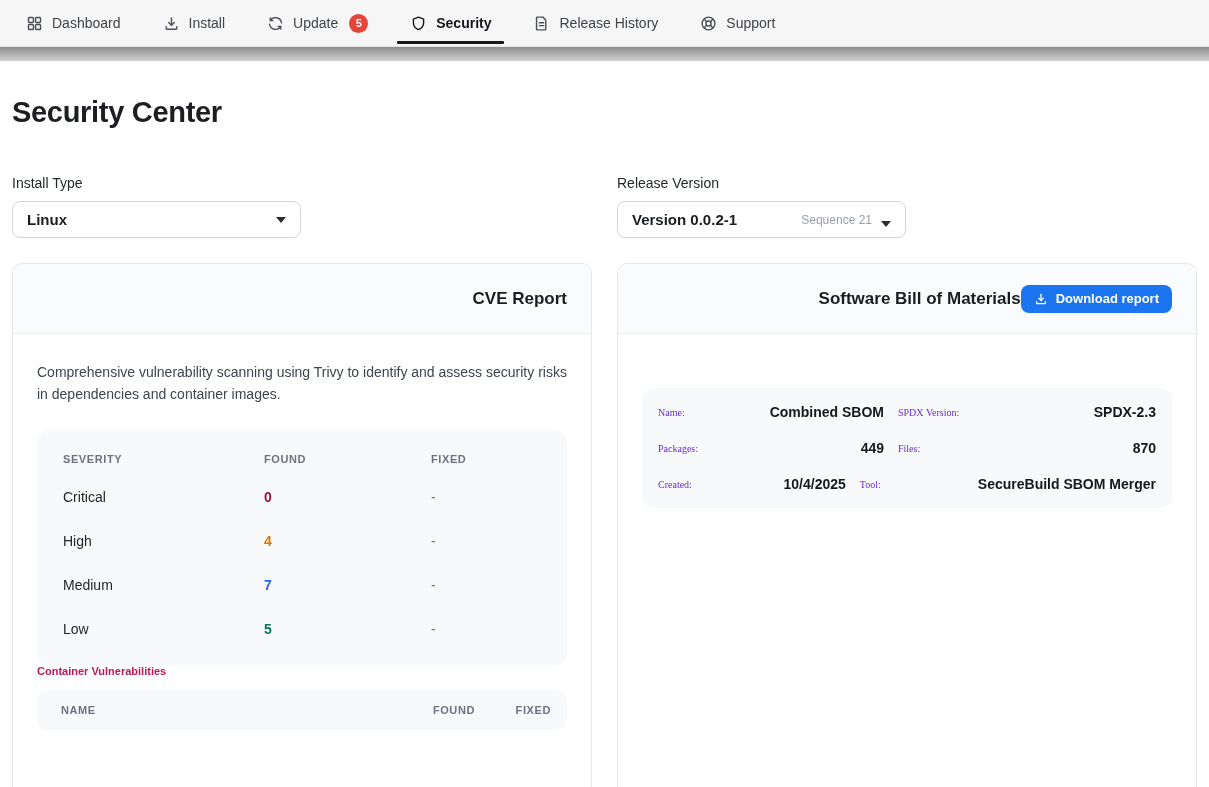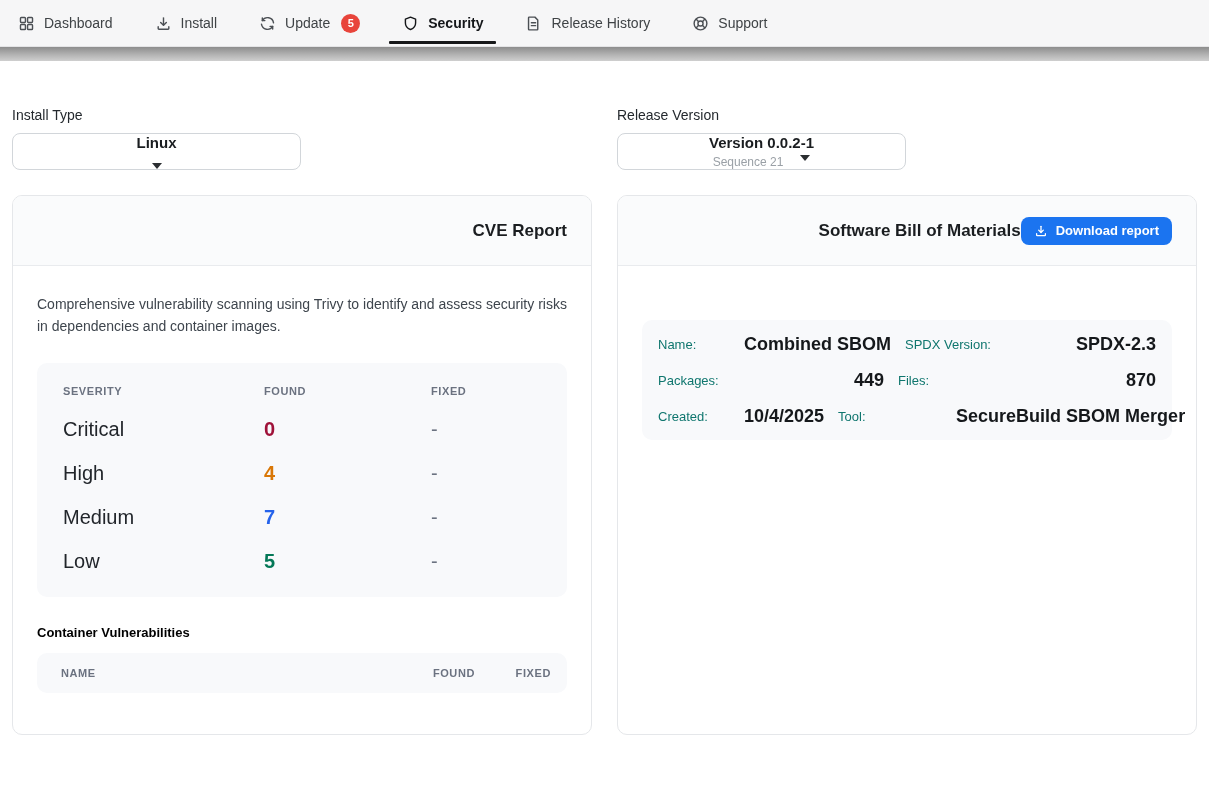--- a/index.html
+++ b/index.html
@@ -1,21 +1,21 @@
 <!DOCTYPE html>
 <html><head>
 <meta charset="utf-8">
 <style>
   * { margin:0; padding:0; box-sizing:border-box; }
   html,body { width:1209px; height:787px; overflow:hidden; background:#fff;
     font-family:"Liberation Sans", sans-serif; color:#1f2328; }
 
   
   .nav { height:47px; background:#f6f6f7; border-bottom:1px solid #e4e4e6;
-    display:flex; align-items:stretch; padding-left:18px; }
+    display:flex; align-items:stretch; padding-left:26px; }
   .nav-item { display:flex; align-items:center; gap:9px; padding:0 21px;
     position:relative; font-size:14px; color:#3f4346; cursor:pointer; }
   .nav-item:first-child { padding-left:0; }
   .nav-item .nicon { display:flex; align-items:center; color:#4b4f54; }
   .nav-item.active { color:#141619; font-weight:700; }
   .nav-item.active .nicon { color:#141619; }
   .nav-item.active::after { content:""; position:absolute; left:8px; right:8px;
     bottom:2px; height:3px; background:#17181a; border-radius:1px; }
   .nav-item:first-child.active::after,
   .nav-item:first-child::after { left:-6px; }
@@ -30,23 +30,23 @@
   .main { padding:0 12px; }
   .page-title { font-size:29px; font-weight:700; letter-spacing:-0.3px;
     margin-top:35px; color:#1c1e21; }
   .page-subtitle { font-size:14px; color:#55595f; margin-top:12px; }
 
   .filters { display:flex; gap:25px; margin-top:46px; }
   .filter-col { width:580px; }
   .filter-label { font-size:14px; color:#24292e; margin-bottom:10px; }
   .select { width:289px; height:37px; border:1px solid #d2d6da; border-radius:8px;
     background:#fff; display:flex; align-items:center; justify-content:space-between;
-    padding:0 14px; cursor:pointer;flex-direction:column; }
+    padding:0 14px; cursor:pointer; }
   .select-value { font-size:15px; font-weight:700; color:#1a1d20; }
-  .select-right { display:flex; align-items:flex-start; gap:17px; }
+  .select-right { display:flex; align-items:flex-end; gap:9px; }
   .select-seq { font-size:12px; color:#9aa0a6; }
   .caret { width:0; height:0; border-left:5px solid transparent;
     border-right:5px solid transparent; border-top:6px solid #2b2e31; }
 
   
   .cards { display:flex; gap:25px; margin-top:25px; align-items:flex-start; }
   .card { width:580px; min-height:540px; background:#fff; border:1px solid #e5e7ea;
     border-radius:10px; overflow:hidden; }
   .card-header { height:70px; background:#fafbfc; border-bottom:1px solid #e9ebee;
     display:flex; align-items:center; justify-content:flex-end; padding:0 24px; }
@@ -54,38 +54,38 @@
   .card-body { padding:28px 24px 24px; }
   .card-desc { font-size:14px; line-height:1.55; color:#3e454d; max-width:532px; }
 
   
   .sev-table { margin-top:26px; background:#f8f9fb; border-radius:10px;
     padding:12px 26px 14px; }
   .sev-head, .sev-row { display:grid; grid-template-columns:201px 167px 1fr;
     align-items:center; }
   .sev-head { height:32px; }
   .th { font-size:11px; letter-spacing:0.6px; font-weight:700; color:#6b7280; }
-  .sev-row { height:44px; font-size:20px; color:#22262b; }
+  .sev-row { height:44px; font-size:14px; color:#22262b; }
   .sev-found { font-weight:700; }
   .sev-fixed { color:#6b7280; }
 
   
-  .cv-title { margin-top:28px; font-size:13px; font-weight:700; color:#000000; }
+  .cv-title { font-size:11px; font-weight:700; color:#be185d; }
   .cv-head { margin-top:13px; background:#f8f9fb; border-radius:10px; height:40px;
     display:grid; grid-template-columns:1fr 62px 50px; column-gap:26px;
     align-items:center; padding:0 16px 0 24px; }
   .cv-head .th:nth-child(2), .cv-head .th:nth-child(3) { text-align:right; }
 
   
   .sbom-info { margin-top:26px; background:#f8f9fb; border-radius:10px;
     padding:6px 16px; }
   .info-row { display:grid; grid-template-columns:72px 1fr 104px 1fr;
     column-gap:14px; height:36px; align-items:center; }
-  .info-label { font-size:13px; color:#0f766e; white-space:nowrap; }
-  .info-value { font-size:18px; font-weight:700; color:#15181b; text-align:right;
+  .info-label { font-size:10px; color:#6d28d9; white-space:nowrap;font-family:Liberation Serif, serif; }
+  .info-value { font-size:14px; font-weight:700; color:#15181b; text-align:right;
     white-space:nowrap; }
 
   
   .btn-primary { display:flex; align-items:center; gap:8px; height:28px;
     padding:0 13px; border:none; border-radius:8px; background:#1b74f0; color:#fff;
     font-size:13px; font-weight:700; cursor:pointer;
     font-family:"Liberation Sans", sans-serif; }
   .btn-primary svg { display:block; }
 </style>
 </head>
@@ -158,20 +158,21 @@
         </svg>
     </span>
     <span>Support</span>
   </div>
 </nav>
 
 <div class="shadow-band"></div>
 
 <main class="main">
 
+  <h1 class="page-title">Security Center</h1>
 
   <div class="filters">
     <div class="filter-col">
       <div class="filter-label">Install Type</div>
       <div class="select">
         <span class="select-value">Linux</span>
         <span class="caret"></span>
       </div>
     </div>
     <div class="filter-col">

